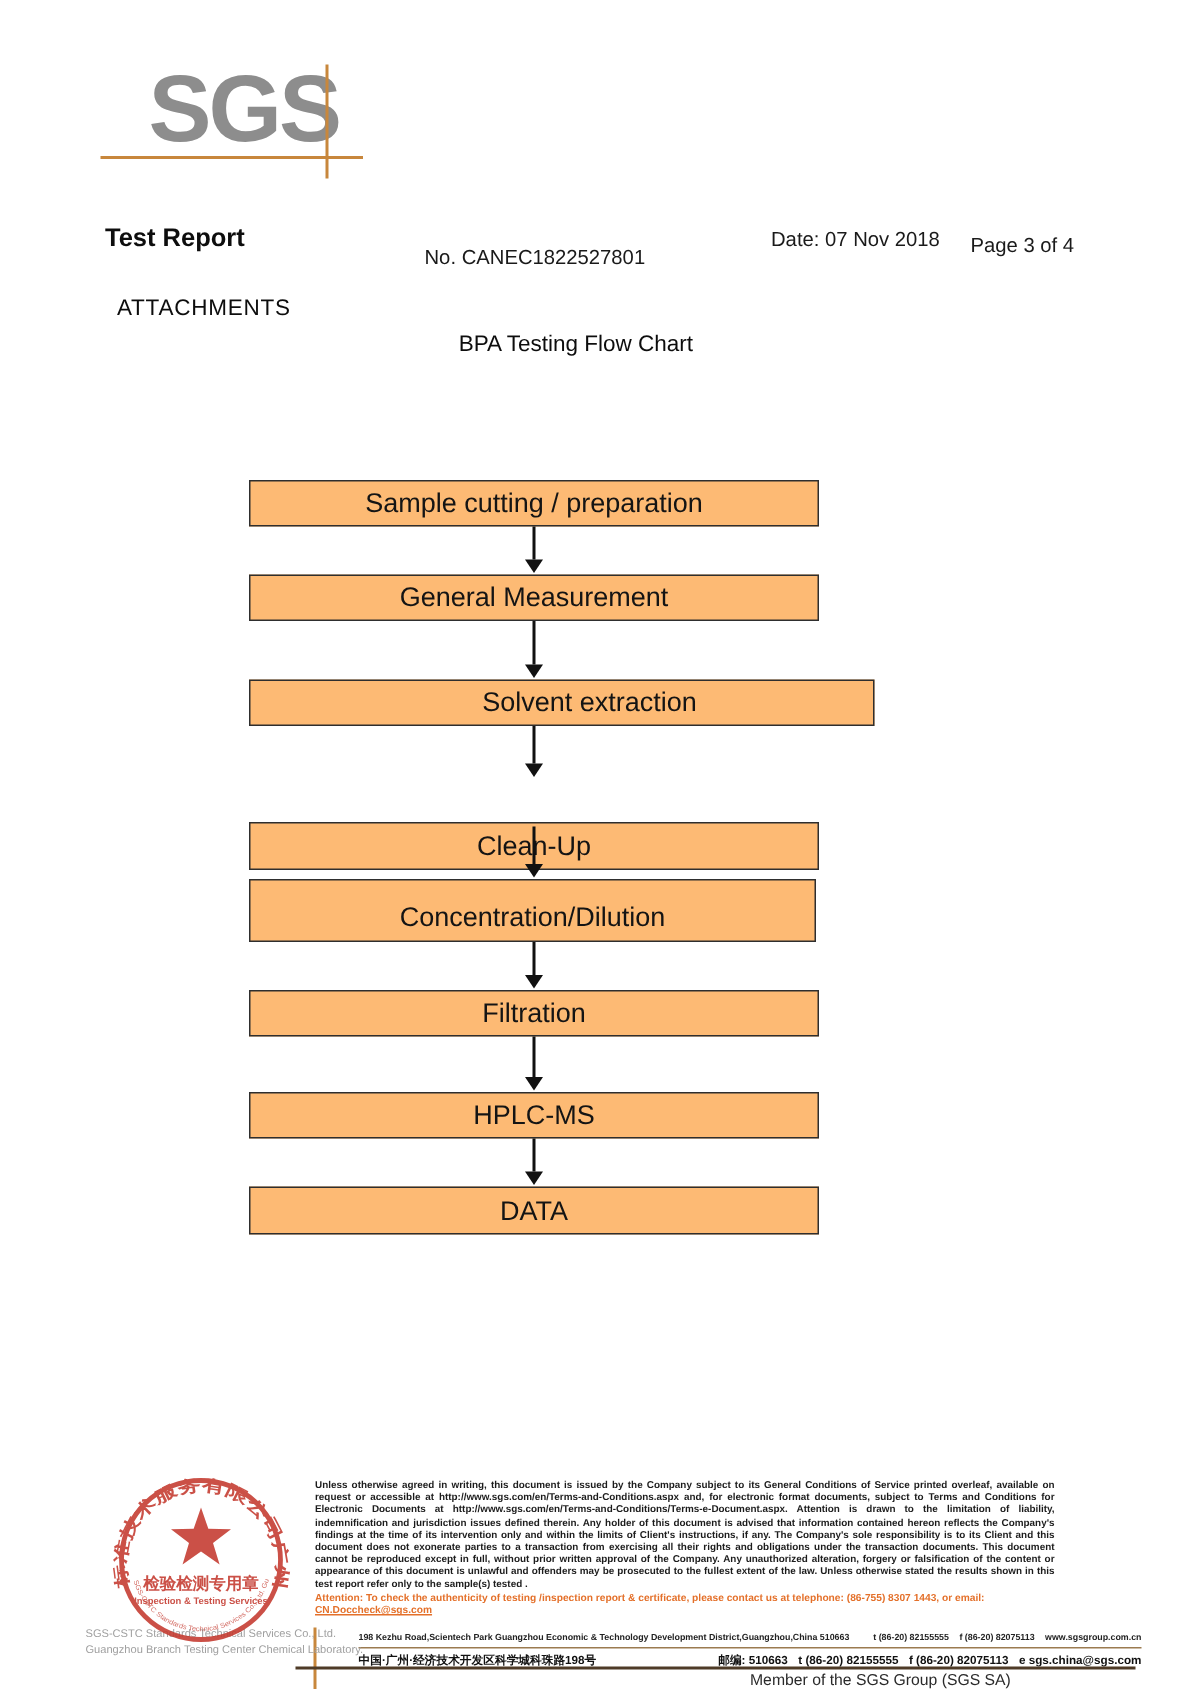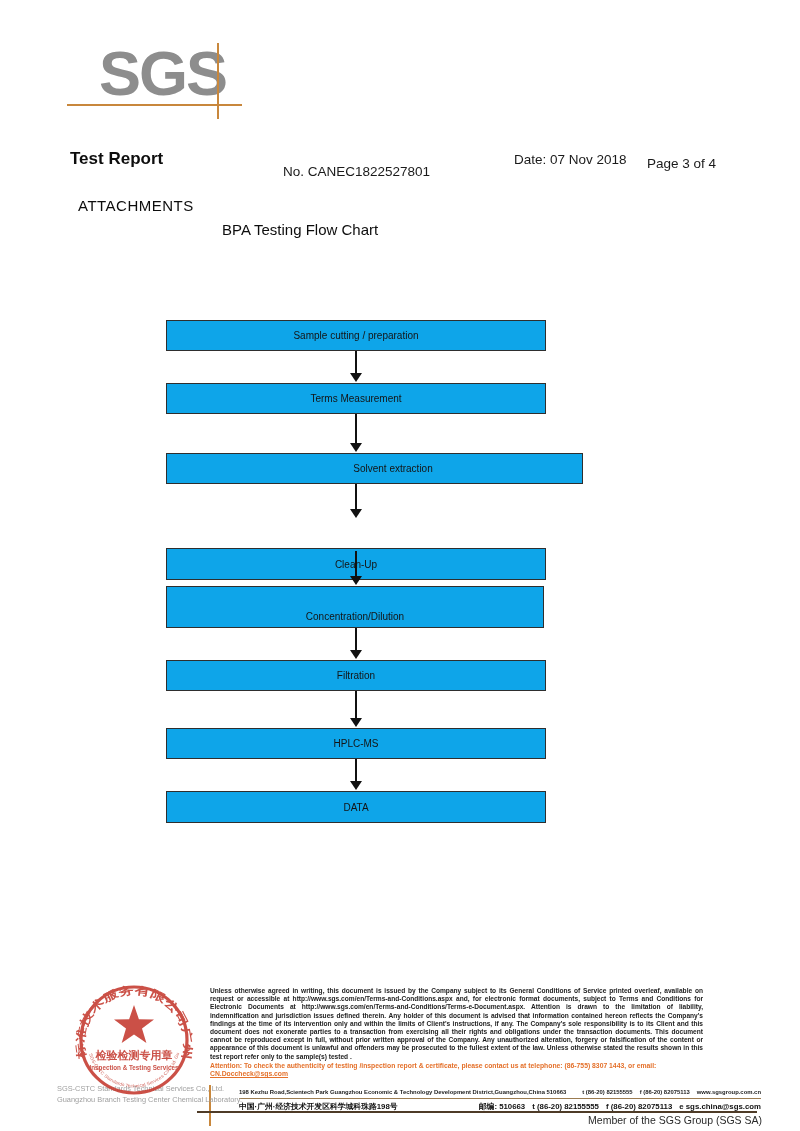--- a/index.html
+++ b/index.html
@@ -12,47 +12,47 @@
   
   .sgs-text{font-weight:bold;font-size:63px;line-height:1;color:#8d8d8d;letter-spacing:-2px;}
   .logo-hline{background:#c8873c;height:2px;}
   .logo-vline{background:#c8873c;width:2px;}
 
   
   .hdr-title{font-size:17px;font-weight:bold;color:#0d0d0d;}
   .hdr-item{font-size:13.5px;color:#1a1a1a;}
 
   .attachments{font-size:15px;color:#0d0d0d;letter-spacing:.5px;}
-  .chart-title{font-size:15px;color:#0d0d0d;text-align:left;}
+  .chart-title{font-size:15px;color:#0d0d0d;text-align:right;}
 
   
   .flow-box{
-    position:absolute;left:166px;width:378px;border:1.5px solid #2e2e2e;background:#0ea5e9;
-    display:flex;align-items:center;justify-content:center;font-size:10px;color:#141414;
+    position:absolute;left:166px;width:378px;border:1.5px solid #2e2e2e;background:#fdba74;
+    display:flex;align-items:center;justify-content:center;font-size:18px;color:#141414;
     box-sizing:content-box;
   }
   .flow-box.bottom-text{align-items:flex-end;padding-bottom:5px;box-sizing:border-box;}
   .arrow{position:absolute;left:349px;width:14px;display:flex;flex-direction:column;align-items:center;}
   .arrow .stem{width:2px;background:#111;flex:1;}
   .arrow .head{width:0;height:0;border-left:6.5px solid transparent;border-right:6.5px solid transparent;border-top:9px solid #111;}
 
   
   .company-lines{font-size:7.4px;line-height:10.5px;color:#a0a0a0;white-space:nowrap;z-index:1;}
   .stamp{z-index:2;}
   .legal{font-size:6.6px;line-height:8.2px;font-weight:bold;color:#1c1c1c;text-align:justify;}
   .attention{font-size:6.8px;line-height:8.4px;font-weight:bold;color:#e4702a;}
   .attention .email{text-decoration:underline;}
   .addr-block{width:547px;}
   .addr-row{display:flex;align-items:center;gap:7px;white-space:nowrap;margin-left:25px;}
   .addr-row-en{height:13px;border-bottom:1px solid #9b7b50;font-size:5.9px;font-weight:bold;color:#222;}
   .addr-row-cn{height:14px;font-size:7.8px;font-weight:bold;color:#111;}
   .addr-row .grow{flex:1;}
   .vline-orange{background:#c8873c;width:2px;}
   .dark-line{background:#4e3b27;height:2.2px;}
-  .member{font-size:10.5px;color:#2a2a2a;text-align:right;}
+  .member{font-size:10.5px;color:#2a2a2a;text-align:left;}
 </style>
 </head>
 <body>
 
 <div id="page">
 
   <div class="abs" style="left:0;top:0;width:280px;height:140px;">
     <div class="abs sgs-text" style="left:99px;top:42px;">SGS</div>
     <div class="abs logo-hline" style="left:67px;top:104px;width:175px;"></div>
     <div class="abs logo-vline" style="left:217px;top:43px;height:76px;"></div>
@@ -65,21 +65,21 @@
 
   <div class="abs attachments" style="left:78px;top:197px;">ATTACHMENTS</div>
   <div class="abs chart-title" style="left:222px;top:221px;width:240px;">BPA Testing Flow Chart</div>
 
   <div>
     <div class="flow-box" style="top:320px;height:29px;">Sample cutting / preparation</div>
     <div class="arrow" style="top:351px;height:31px;">
         <div class="stem"></div>
         <div class="head"></div>
       </div>
-    <div class="flow-box" style="top:383px;height:29px;">Terms Measurement</div>
+    <div class="flow-box" style="top:383px;height:29px;">General Measurement</div>
     <div class="arrow" style="top:414px;height:38px;">
         <div class="stem"></div>
         <div class="head"></div>
       </div>
     <div class="flow-box" style="top:453px;height:29px;padding-left:37px;">Solvent extraction</div>
     <div class="arrow" style="top:484px;height:34px;">
         <div class="stem"></div>
         <div class="head"></div>
       </div>
     <div class="flow-box" style="top:519px;height:30px;margin-top:29px;">Clean-Up</div>

